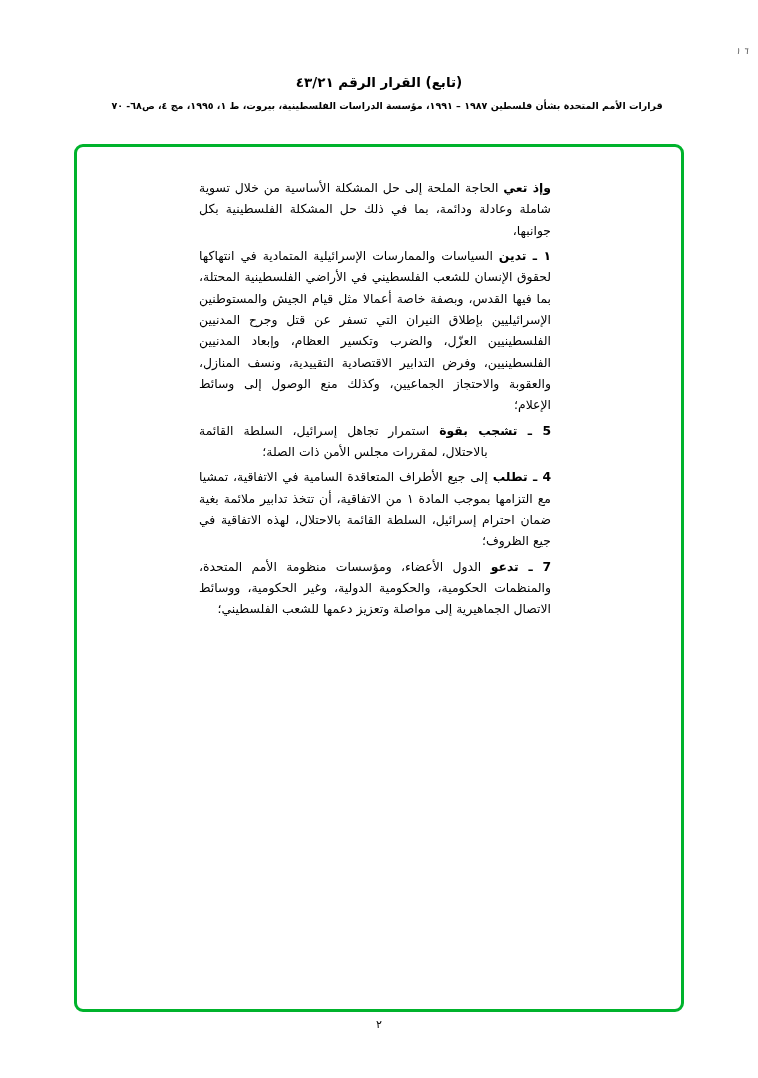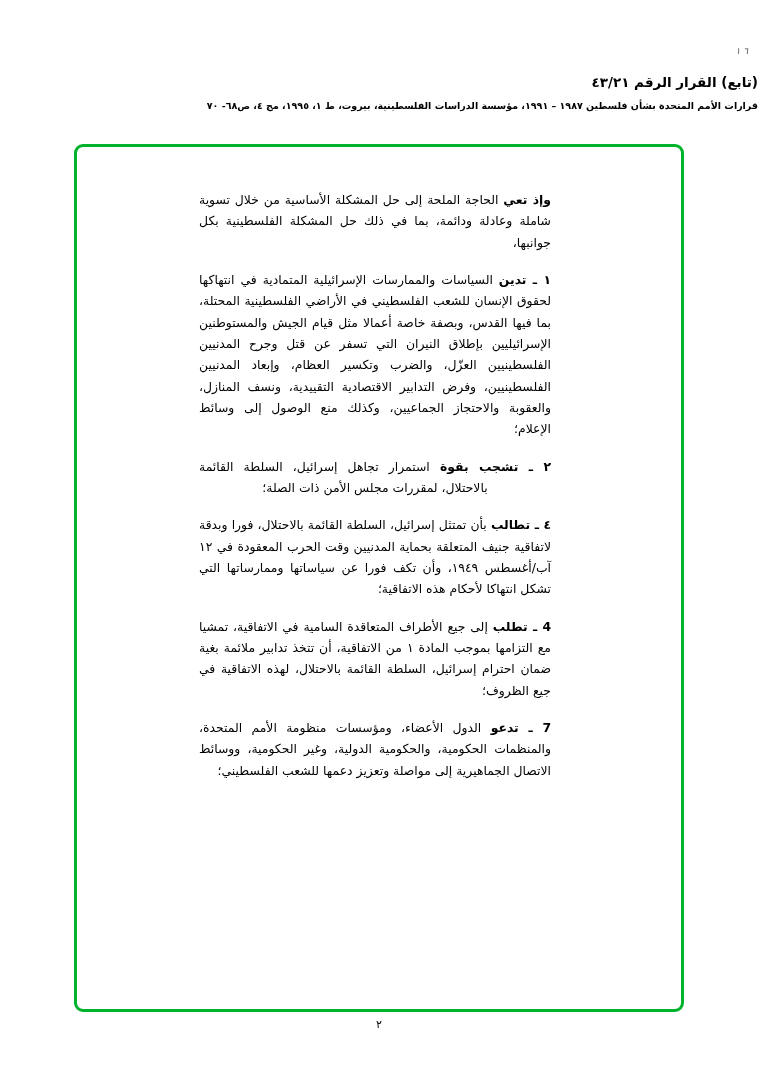--- a/index.html
+++ b/index.html
@@ -27,20 +27,21 @@
     left: 708px;
     width: 40px;
     text-align: right;
     font-size: 9px;
     color: #555;
     letter-spacing: 4px;
     direction: rtl;
     font-style: italic;
   }
   .doc-header {
+    text-align: center;
     padding-top: 74px;
   }
   .doc-title {
     font-size: 13.5px;
     font-weight: bold;
     direction: rtl;
     letter-spacing: 0px;
   }
   .doc-source {
     font-size: 9.5px;
@@ -64,21 +65,21 @@
   .content {
     position: absolute;
     top: 26px;
     right: 130px;
     width: 352px;
     direction: rtl;
     text-align: justify;
     text-align-last: right;
   }
   p.para {
-    margin: 16px 0 1px 0;
+    margin: 4px 0 1px 0;
     font-size: 12.4px;
     line-height: 1.72;
     direction: rtl;
     text-align: justify;
     text-justify: inter-word;
   }
   p.para.center-last {
     text-align-last: center;
   }
   .lead {
@@ -106,24 +107,23 @@
     <div class="doc-source">قرارات الأمم المتحدة بشأن فلسطين ١٩٨٧ – ١٩٩١، مؤسسة الدراسات الفلسطينية، بيروت، ط ١، ١٩٩٥، مج ٤، ص٦٨- ٧٠</div>
   </div>
 
   <div class="frame" style="border-color: rgb(0, 179, 44);">
     <div class="content">
 
       <p class="para"><span class="lead">وإذ تعي</span><span> الحاجة الملحة إلى حل المشكلة الأساسية من خلال تسوية شاملة وعادلة ودائمة، بما في ذلك حل المشكلة الفلسطينية بكل جوانبها،</span></p>
 
       <p class="para"><span class="lead">١ ـ تدين</span><span> السياسات والممارسات الإسرائيلية المتمادية في انتهاكها لحقوق الإنسان للشعب الفلسطيني في الأراضي الفلسطينية المحتلة، بما فيها القدس، وبصفة خاصة أعمالا مثل قيام الجيش والمستوطنين الإسرائيليين بإطلاق النيران التي تسفر عن قتل وجرح المدنيين الفلسطينيين العزّل، والضرب وتكسير العظام، وإبعاد المدنيين الفلسطينيين، وفرض التدابير الاقتصادية التقييدية، ونسف المنازل، والعقوبة والاحتجاز الجماعيين، وكذلك منع الوصول إلى وسائط الإعلام؛</span></p>
 
-      <p class="para center-last"><span class="lead">٢ ـ تشجب بقوة</span><span> استمرار تجاهل إسرائيل، السلطة القائمة بالاحتلال، لمقررات مجلس الأمن ذات الصلة؛</span></p>
+      <p class="para center-last"><span class="lead">5 ـ تشجب بقوة</span><span> استمرار تجاهل إسرائيل، السلطة القائمة بالاحتلال، لمقررات مجلس الأمن ذات الصلة؛</span></p>
 
 
-      <p class="para"><span class="lead">٤ ـ تطالب</span><span> بأن تمتثل إسرائيل، السلطة القائمة بالاحتلال، فورا وبدقة لاتفاقية جنيف المتعلقة بحماية المدنيين وقت الحرب المعقودة في ١٢ آب/أغسطس ١٩٤٩، وأن تكف فورا عن سياساتها وممارساتها التي تشكل انتهاكا لأحكام هذه الاتفاقية؛</span></p>
 
       <p class="para"><span class="lead">4 ـ تطلب</span><span> إلى جيع الأطراف المتعاقدة السامية في الاتفاقية، تمشيا مع التزامها بموجب المادة ١ من الاتفاقية، أن تتخذ تدابير ملائمة بغية ضمان احترام إسرائيل، السلطة القائمة بالاحتلال، لهذه الاتفاقية في جيع الظروف؛</span></p>
 
       <p class="para"><span class="lead">7 ـ تدعو</span><span> الدول الأعضاء، ومؤسسات منظومة الأمم المتحدة، والمنظمات الحكومية، والحكومية الدولية، وغير الحكومية، ووسائط الاتصال الجماهيرية إلى مواصلة وتعزيز دعمها للشعب الفلسطيني؛</span></p>
 
     </div>
   </div>
 
   <div class="page-number">٢</div>
 

